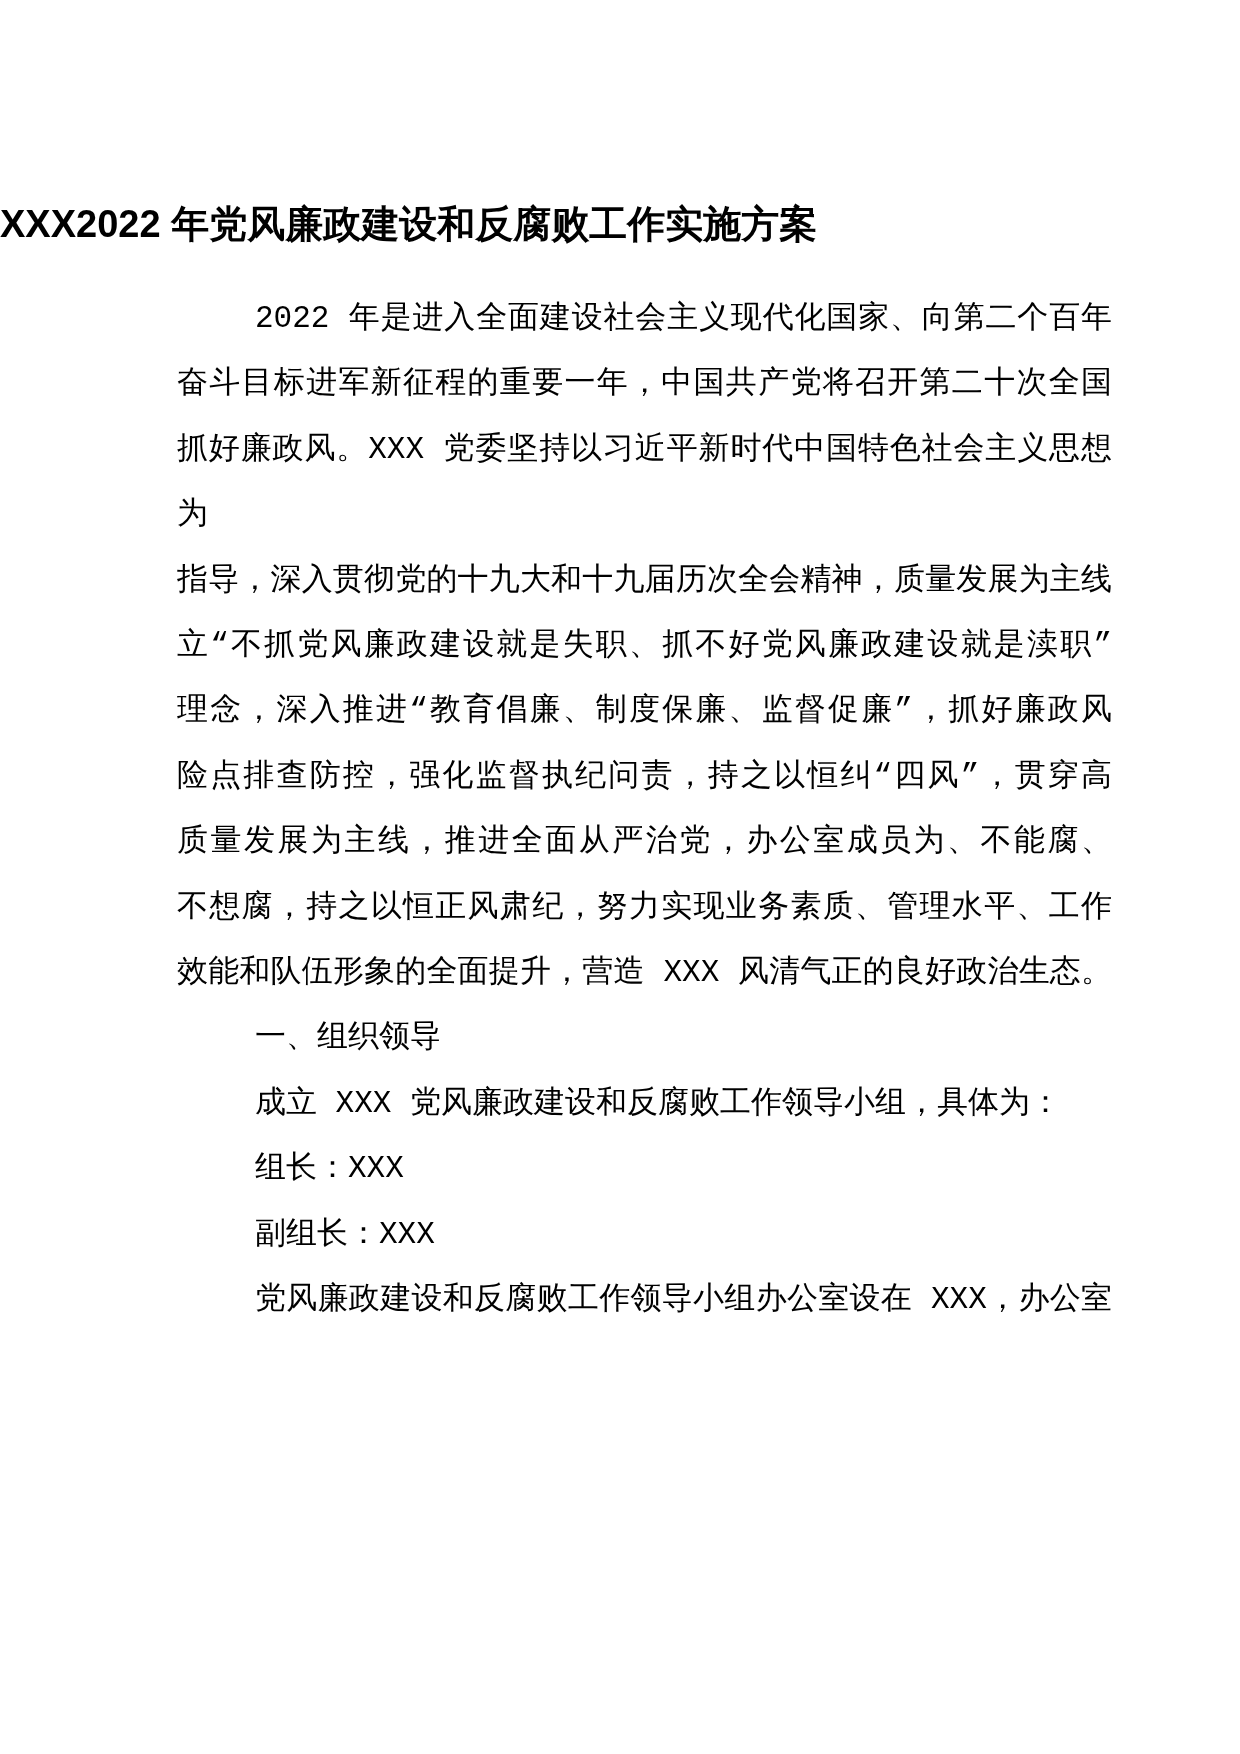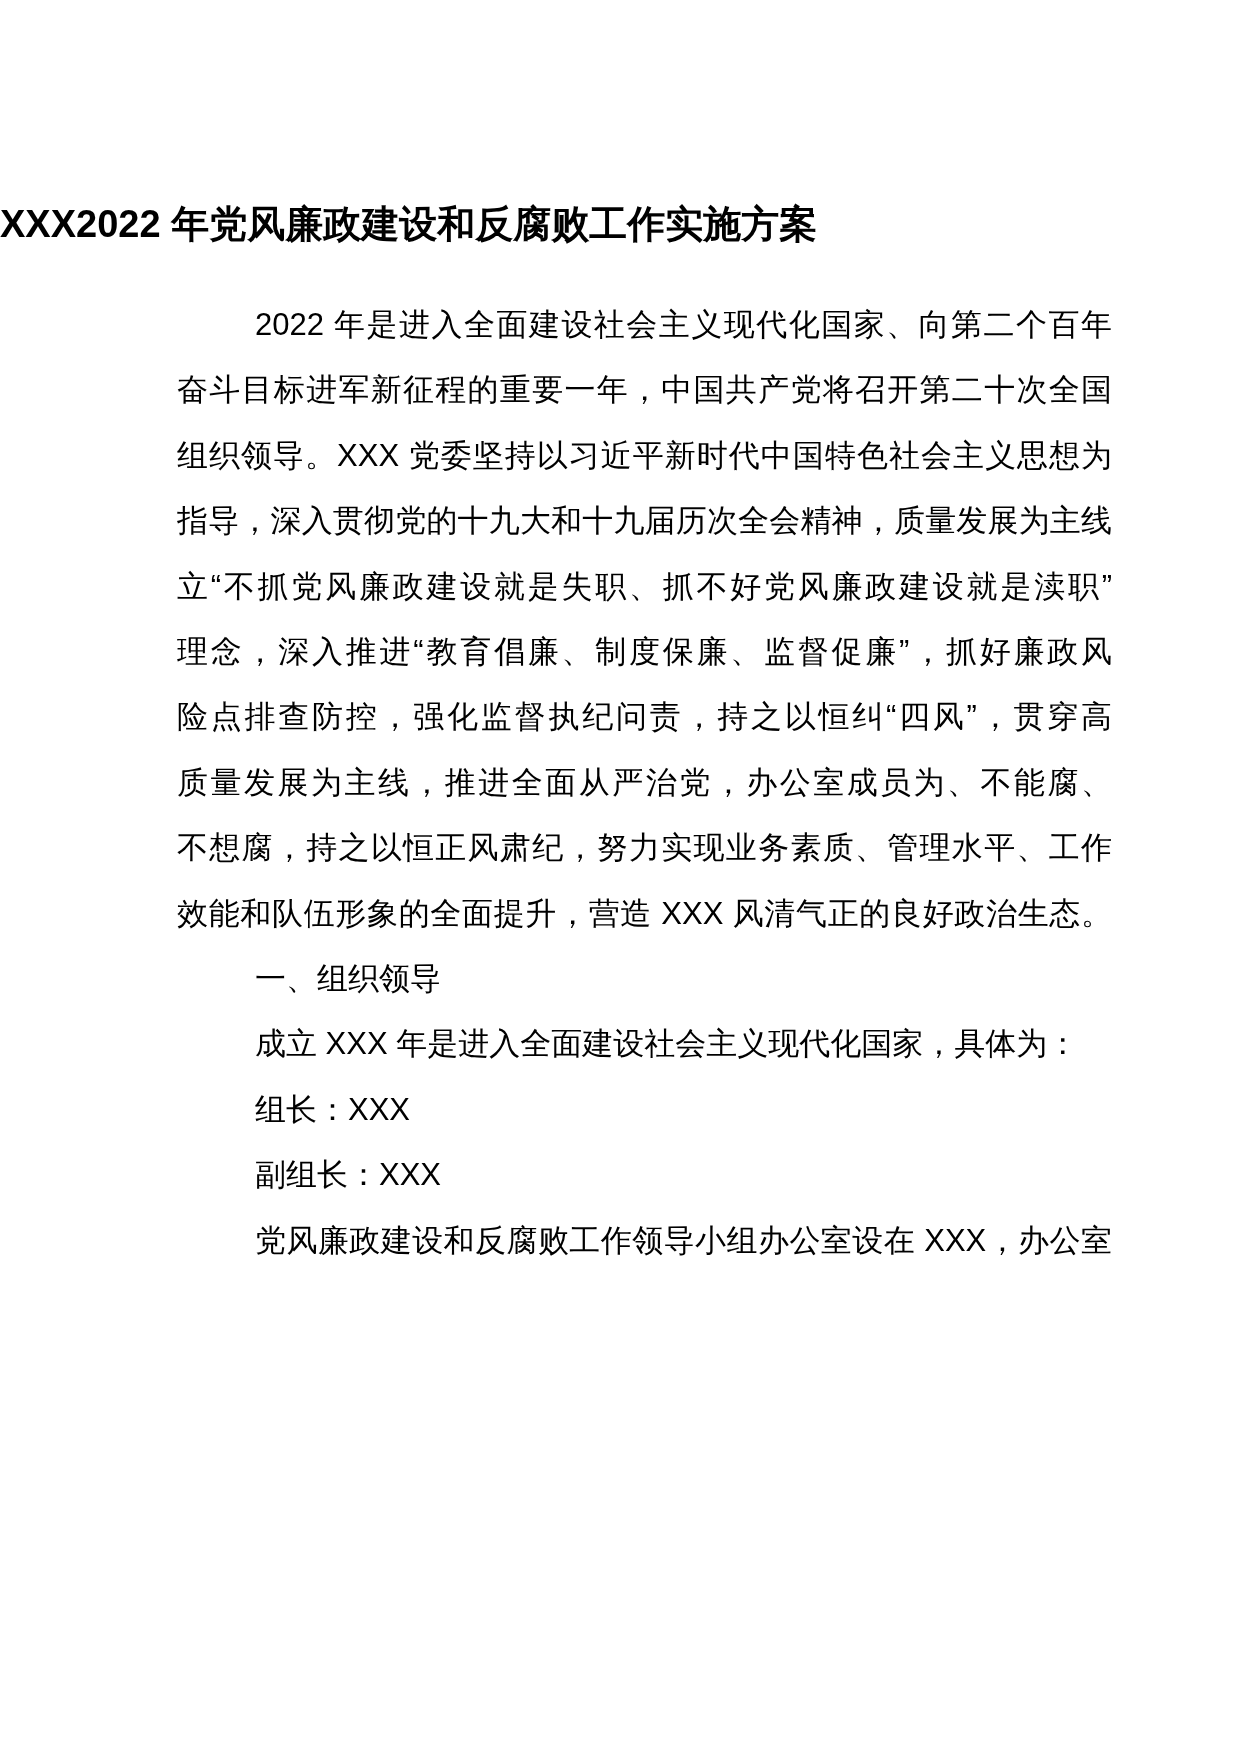--- a/index.html
+++ b/index.html
@@ -21,26 +21,27 @@
     top: 191px;
     left: 0;
     width: 1240px;
     font-weight: 700;
     font-size: 38px;
     line-height: 66px;
     white-space: nowrap;
   }
   .doc-body {
     position: absolute;
-    top: 292px;
+    top: 286px;
     left: 177px;
     width: 935px;
     font-size: 31px;
     line-height: 65.4px;
     font-weight: 400;
+    font-family: Liberation Mono, monospace;
   }
   .doc-line {
     text-align: justify;
     text-align-last: left;
     white-space: normal;
   }
   .doc-line.stretch {
     text-align-last: justify;
   }
   .doc-line.indent {
@@ -48,27 +49,27 @@
   }
 </style>
 </head>
 <body>
 
 <div class="page">
   <div class="doc-title">XXX2022 年党风廉政建设和反腐败工作实施方案</div>
   <div class="doc-body">
       <div class="doc-line indent stretch">2022 年是进入全面建设社会主义现代化国家、向第二个百年</div>
       <div class="doc-line stretch">奋斗目标进军新征程的重要一年，中国共产党将召开第二十次全国</div>
-      <div class="doc-line stretch">组织领导。XXX 党委坚持以习近平新时代中国特色社会主义思想为</div>
+      <div class="doc-line stretch">抓好廉政风。XXX 党委坚持以习近平新时代中国特色社会主义思想为</div>
       <div class="doc-line stretch">指导，深入贯彻党的十九大和十九届历次全会精神，质量发展为主线</div>
       <div class="doc-line stretch">立“不抓党风廉政建设就是失职、抓不好党风廉政建设就是渎职”</div>
       <div class="doc-line stretch">理念，深入推进“教育倡廉、制度保廉、监督促廉”，抓好廉政风</div>
       <div class="doc-line stretch">险点排查防控，强化监督执纪问责，持之以恒纠“四风”，贯穿高</div>
       <div class="doc-line stretch">质量发展为主线，推进全面从严治党，办公室成员为、不能腐、</div>
       <div class="doc-line stretch">不想腐，持之以恒正风肃纪，努力实现业务素质、管理水平、工作</div>
       <div class="doc-line stretch">效能和队伍形象的全面提升，营造 XXX 风清气正的良好政治生态。</div>
       <div class="doc-line indent">一、组织领导</div>
-      <div class="doc-line indent">成立 XXX 年是进入全面建设社会主义现代化国家，具体为：</div>
+      <div class="doc-line indent">成立 XXX 党风廉政建设和反腐败工作领导小组，具体为：</div>
       <div class="doc-line indent">组长：XXX</div>
       <div class="doc-line indent">副组长：XXX</div>
       <div class="doc-line indent stretch">党风廉政建设和反腐败工作领导小组办公室设在 XXX，办公室</div>
     </div>
 </div>
 
 </body></html>

